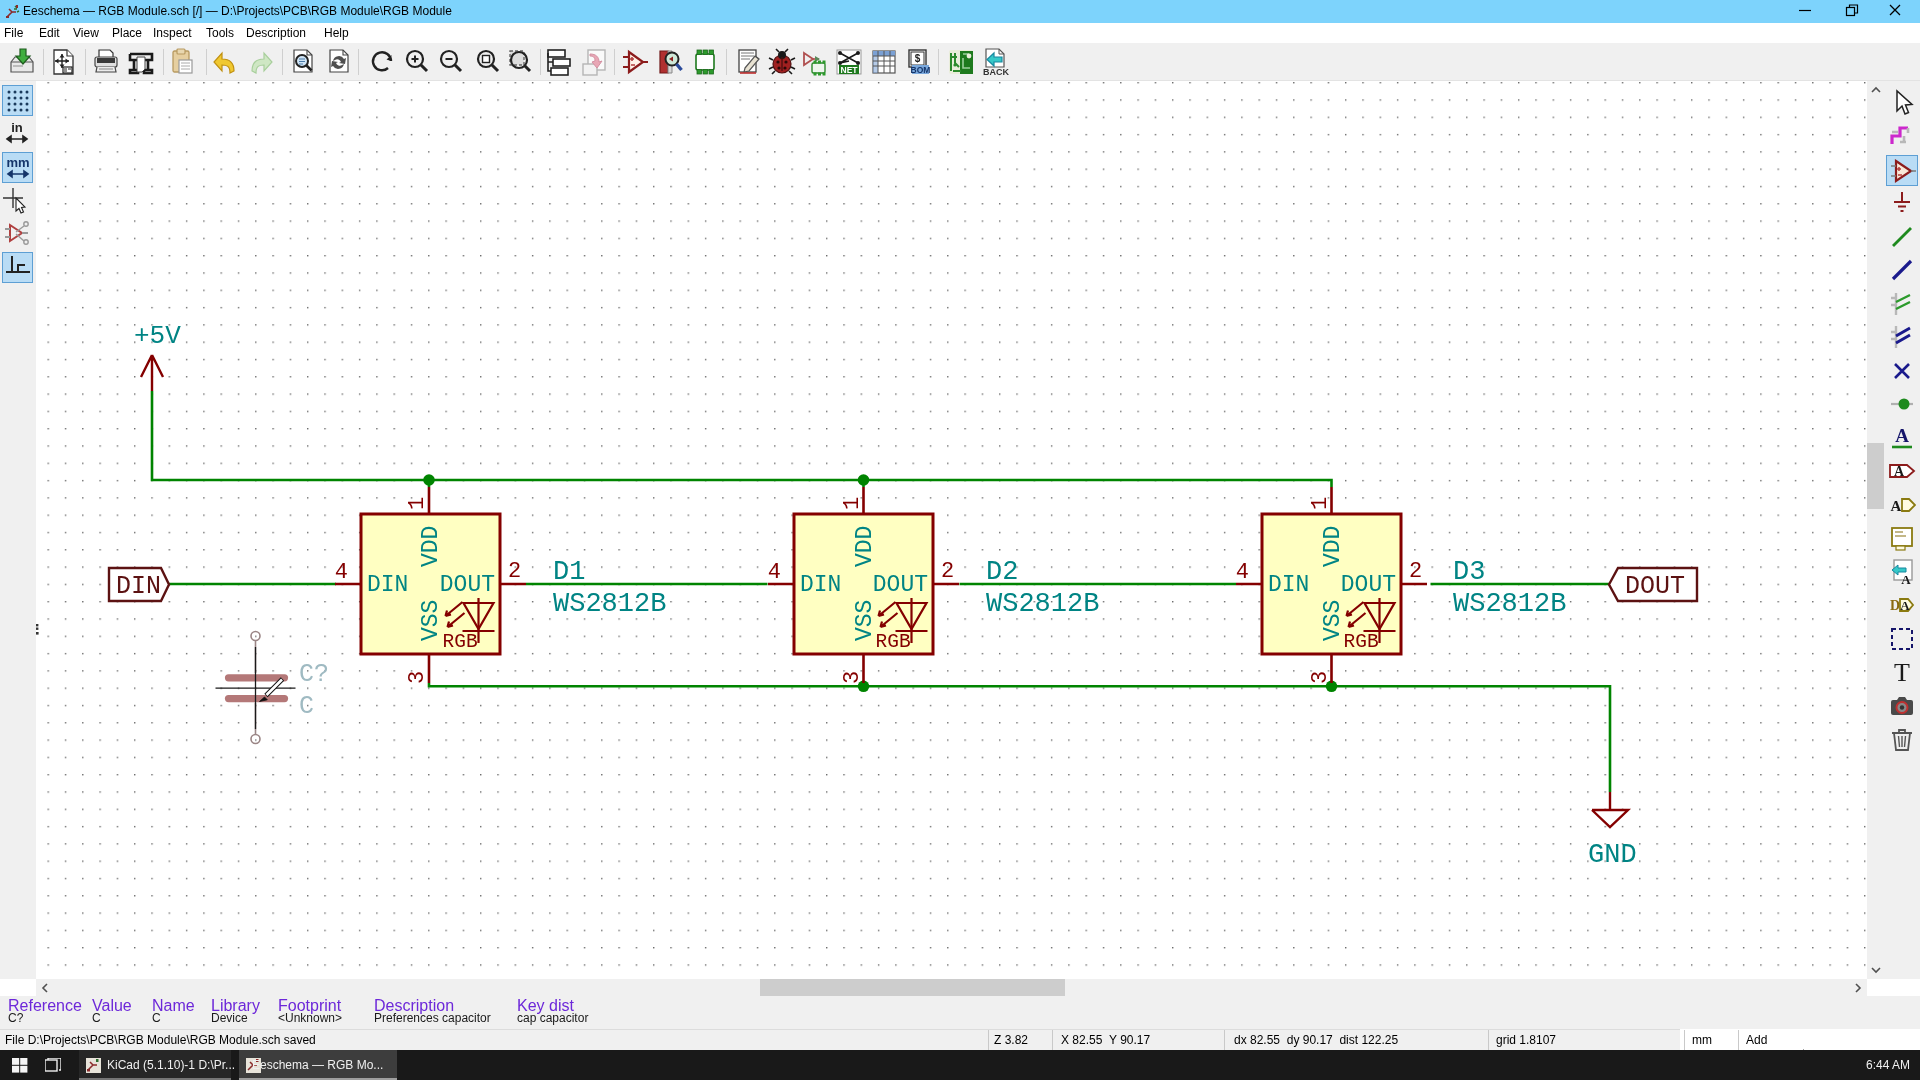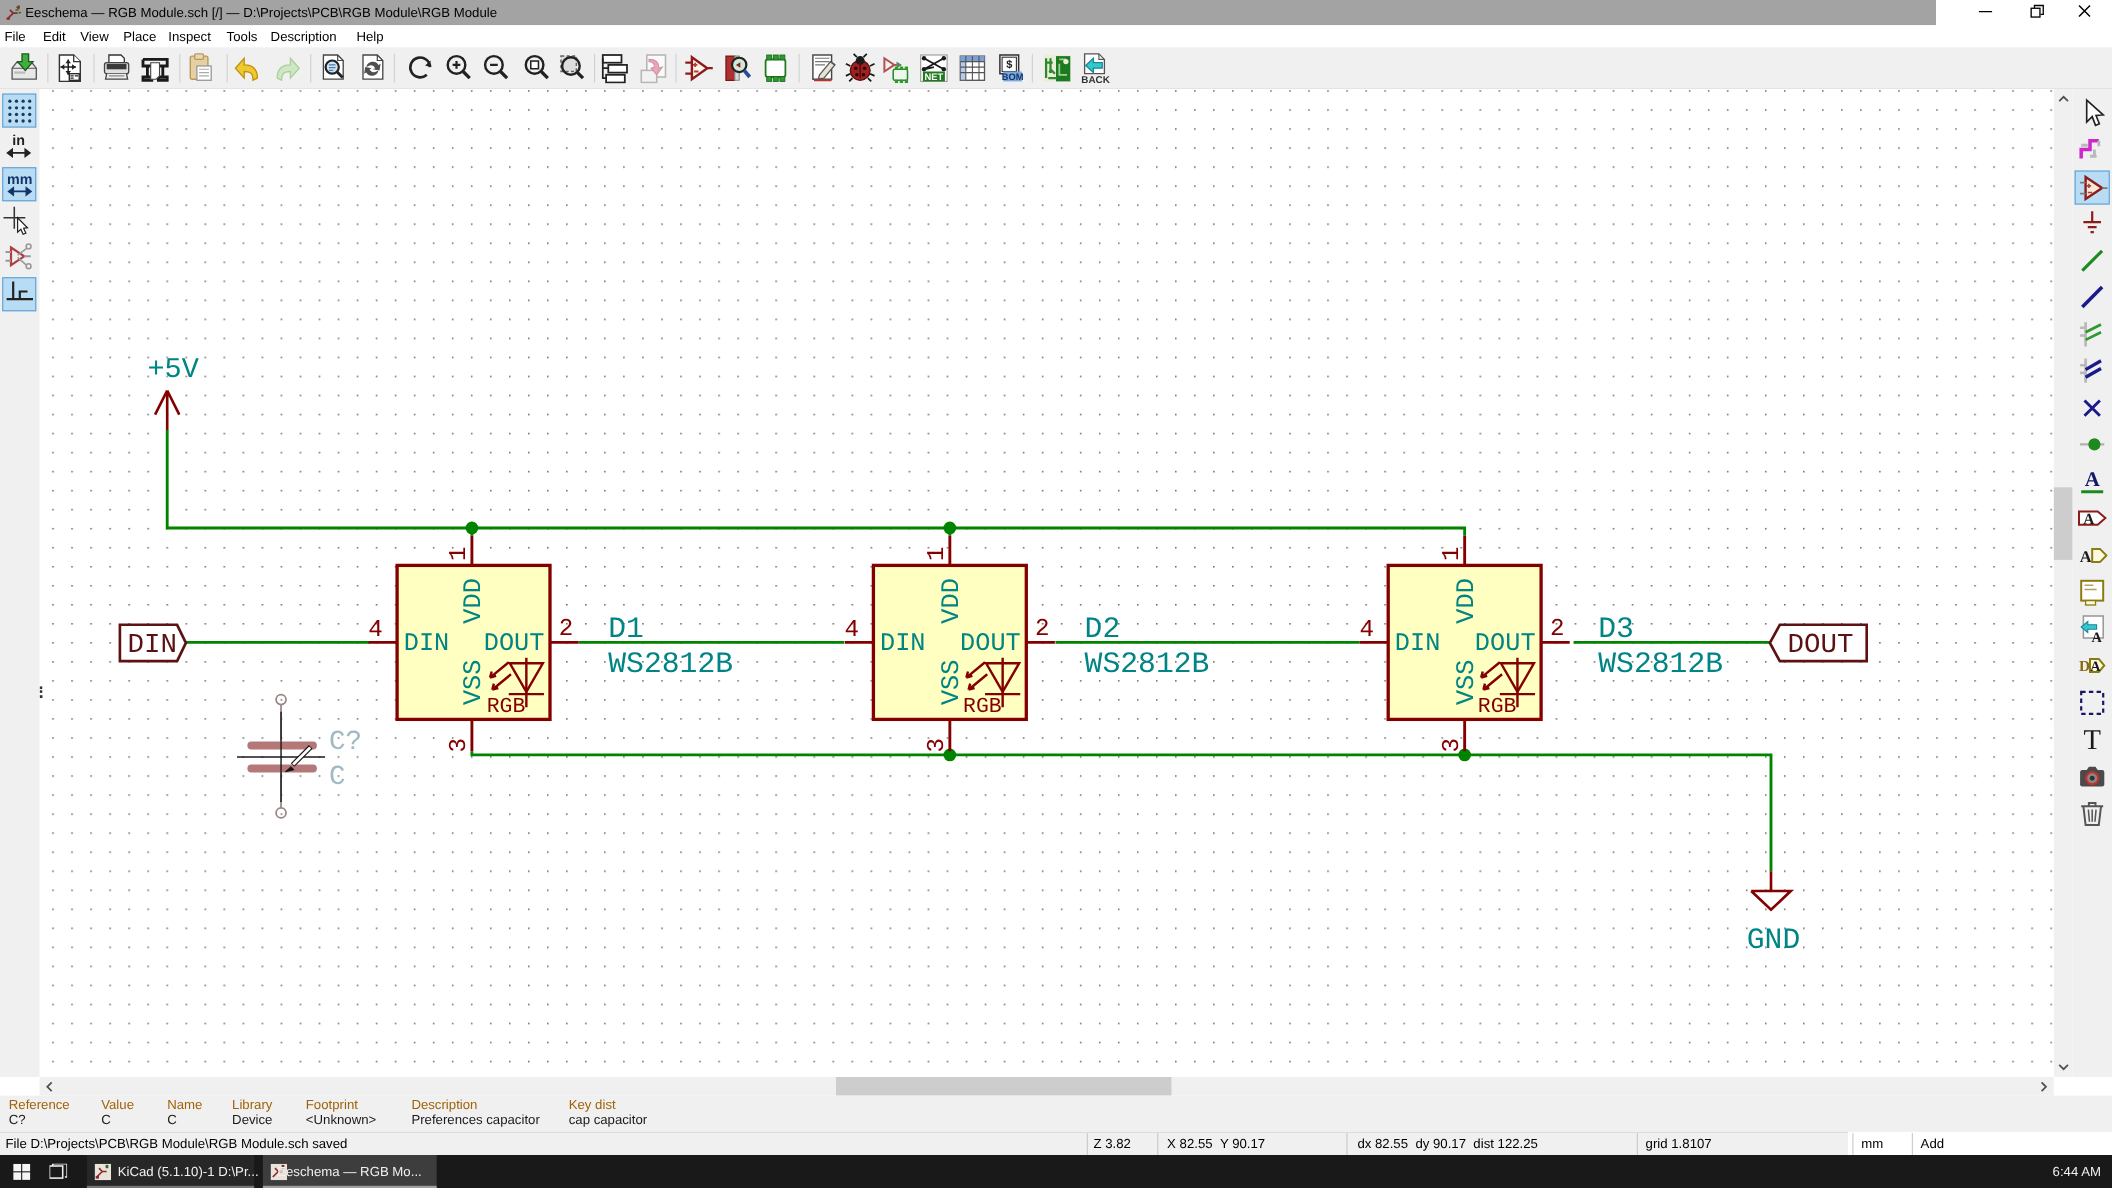--- a/index.html
+++ b/index.html
@@ -1,32 +1,32 @@
 <!DOCTYPE html>
 <html><head><meta charset="utf-8">
 <style>
 *{margin:0;padding:0;box-sizing:border-box}
 html,body{width:1920px;height:1080px;overflow:hidden;background:#fff;
  font-family:"Liberation Sans",sans-serif;}
 .abs{position:absolute}
-#title{left:0;top:0;width:1760px;height:23px;background:#a3a3a3;color:#000;font-size:12px}
+#title{left:0;top:0;width:1920px;height:23px;background:#7dd3fc;color:#000;font-size:12px}
 #menu{left:0;top:23px;width:1920px;height:20px;background:#ffffff;color:#000;font-size:12px}
 .mi{position:absolute;top:3px}
 #tools{left:0;top:43px;width:1920px;height:38px;background:#f0f0f0;border-bottom:1px solid #e3e3e3}
 .sep{position:absolute;top:6px;width:1px;height:26px;background:#cfcfcf}
 .tb{position:absolute;top:48px}
 #left{left:0;top:81px;width:36px;height:898px;background:#f0f0f0}
 #right{left:1884px;top:81px;width:36px;height:898px;background:#f0f0f0}
 #vsb{left:1867px;top:81px;width:17px;height:898px;background:#f0f0f0}
 #hsb{left:36px;top:979px;width:1831px;height:17px;background:#f0f0f0}
 #fields{left:0;top:996px;width:1920px;height:33px;background:#f0f0f0;font-size:12px;color:#1a1a1a}
 #status{left:0;top:1029px;width:1680px;height:21px;background:#f0f0f0;border-top:1px solid #dcdcdc;font-size:12px;color:#000}
 #task{left:0;top:1050px;width:1920px;height:30px;background:#191919}
 .sel{background:#b9dcf5;border:1px solid #5d9fd4}
-.fl{position:absolute;top:1px;font-size:12px;color:#a16207}
+.fl{position:absolute;top:1px;font-size:16px;color:#6d28d9}
 .fv{position:absolute;top:15px;font-size:12px;color:#1a1a1a}
 .ss{position:absolute;top:0;width:1px;height:21px;background:#c9c9c9}
 .st{position:absolute;top:3px;font-size:12px}
 </style></head><body>
 <div id="title" class="abs">
 <svg class="abs" style="left:5px;top:4px" width="15" height="15" viewBox="0 0 15 15">
 <path d="M2 13 L7 8 M7 8 L4 5 M7 8 L11 8" stroke="#8a2a2a" stroke-width="1.6" fill="none"></path>
 <path d="M10 2 l2 2 M9 5 l3 0 M12 8 l2 -1" stroke="#2f6e2f" stroke-width="1.4" fill="none"></path>
 <rect x="1" y="12" width="3" height="2" fill="#8a2a2a"></rect>
 <rect x="11" y="1" width="2" height="3" fill="#8a2a2a"></rect>

